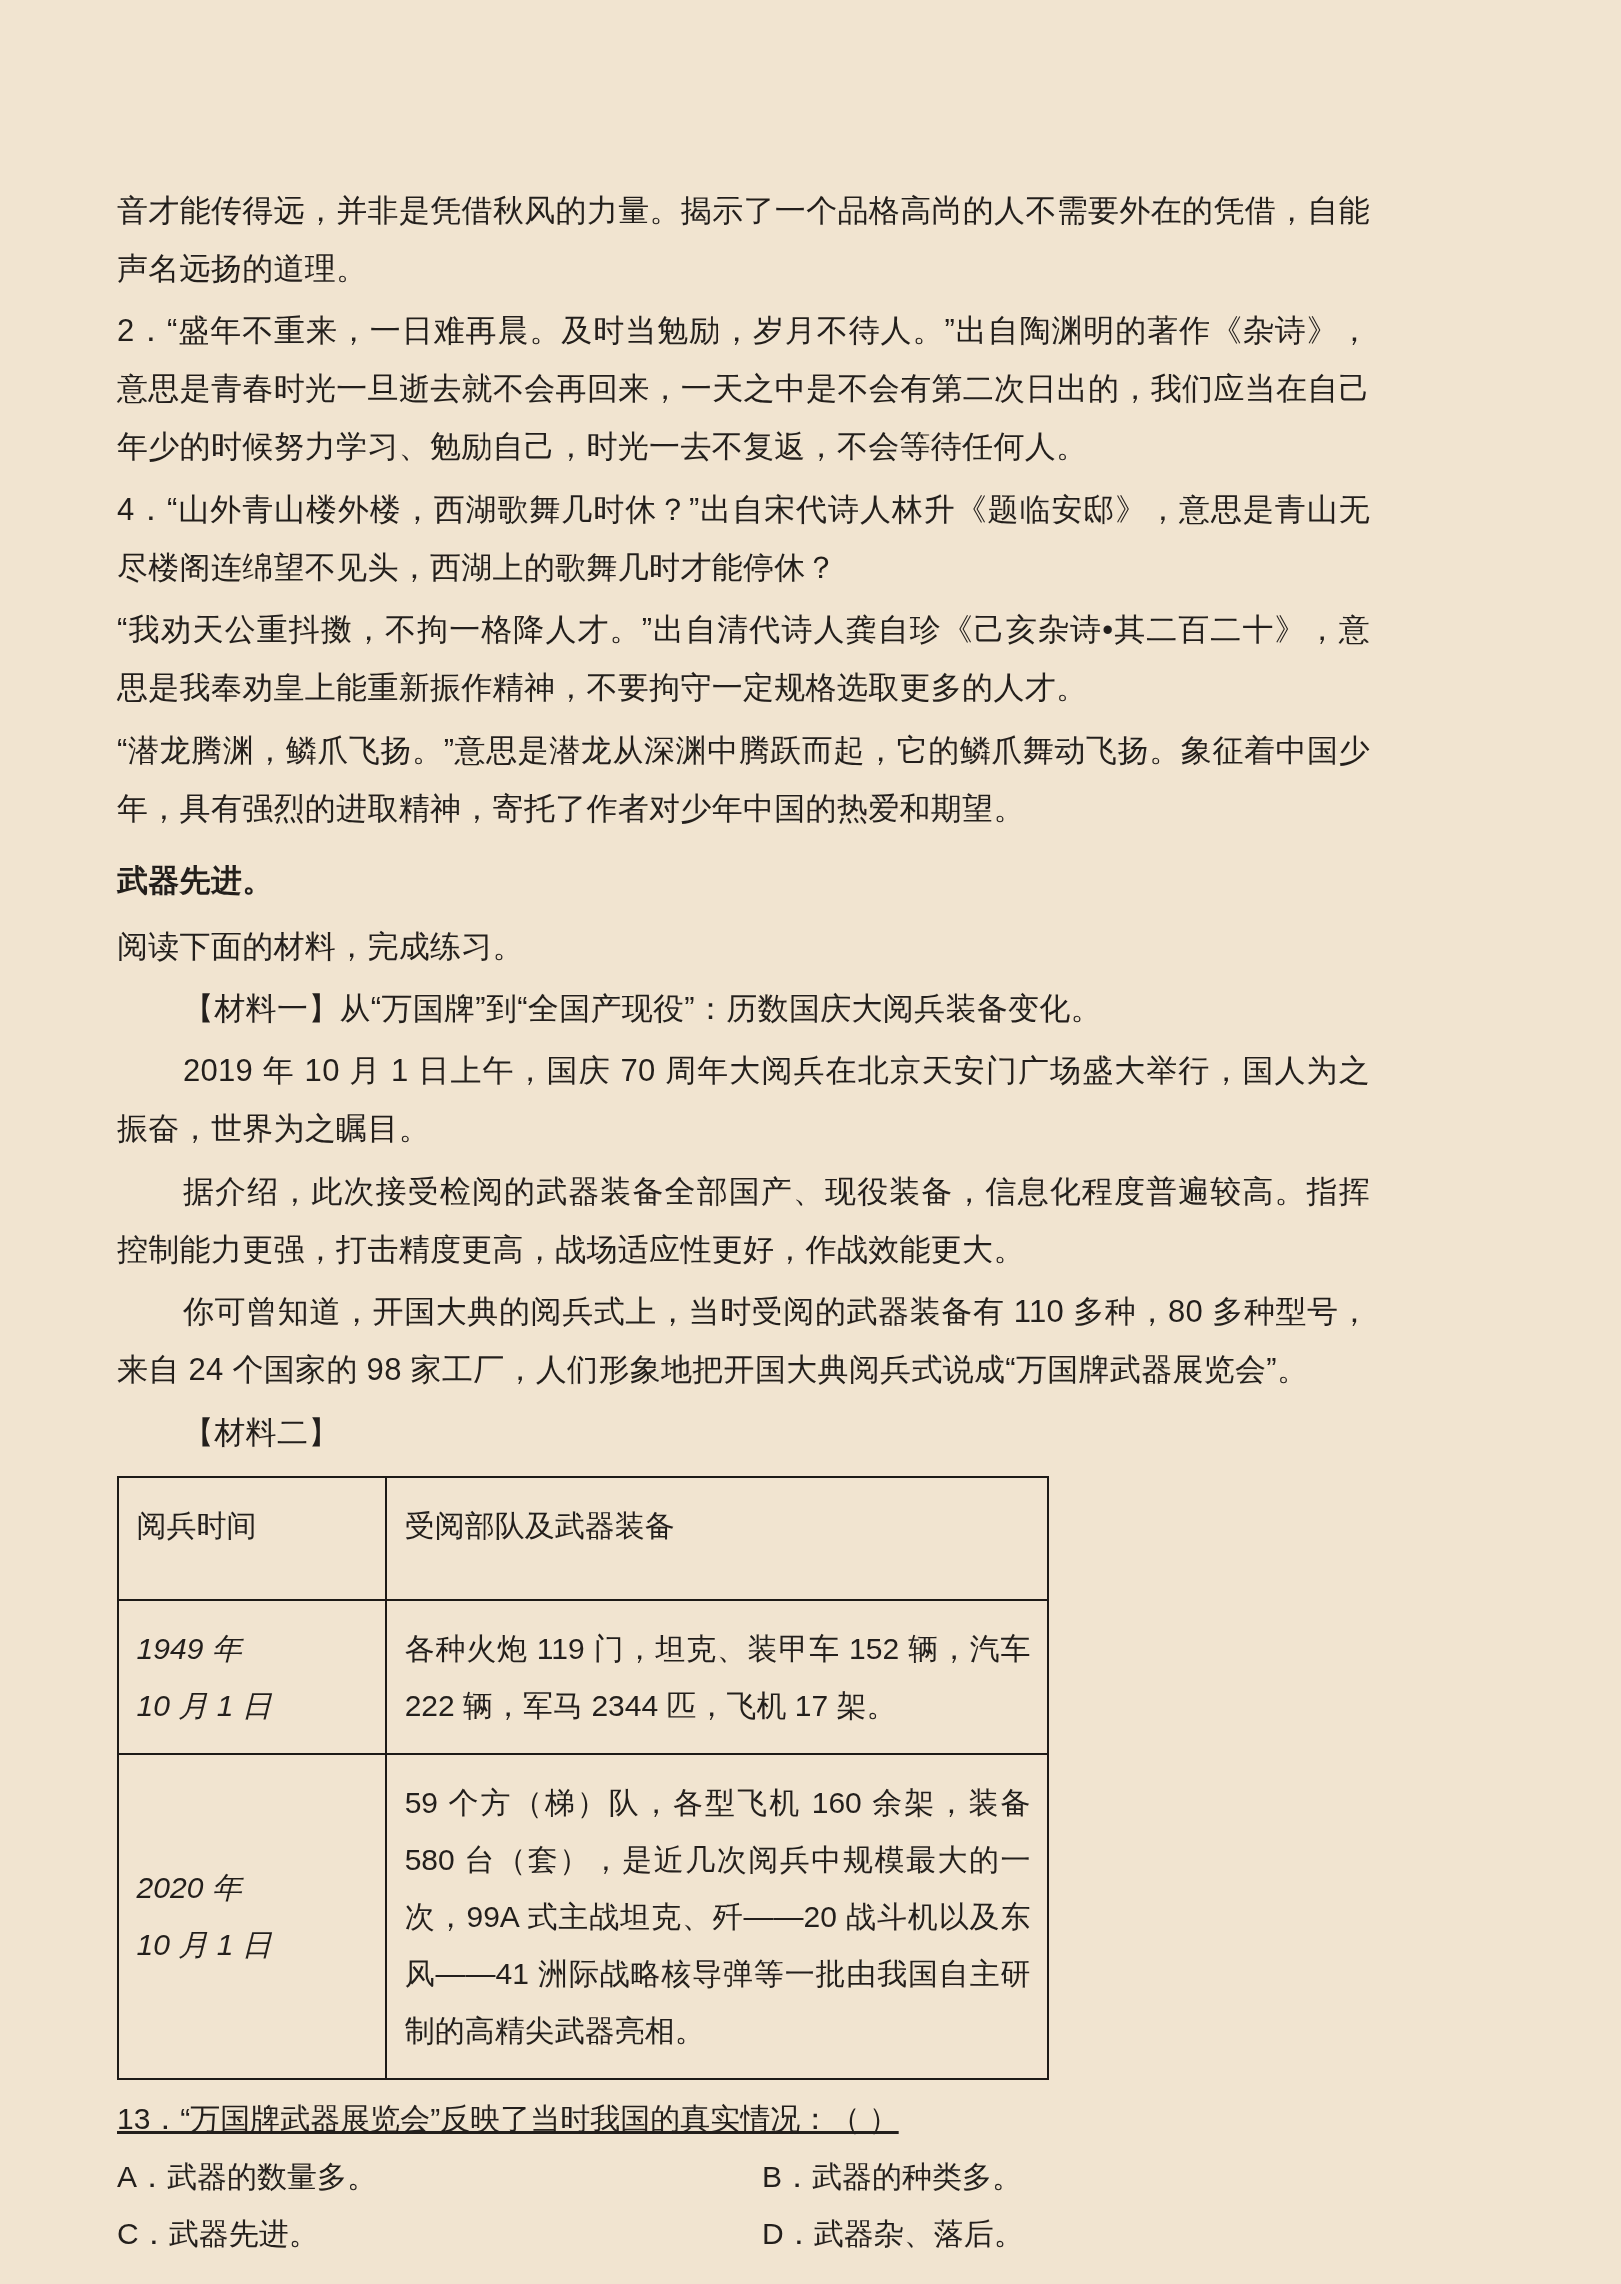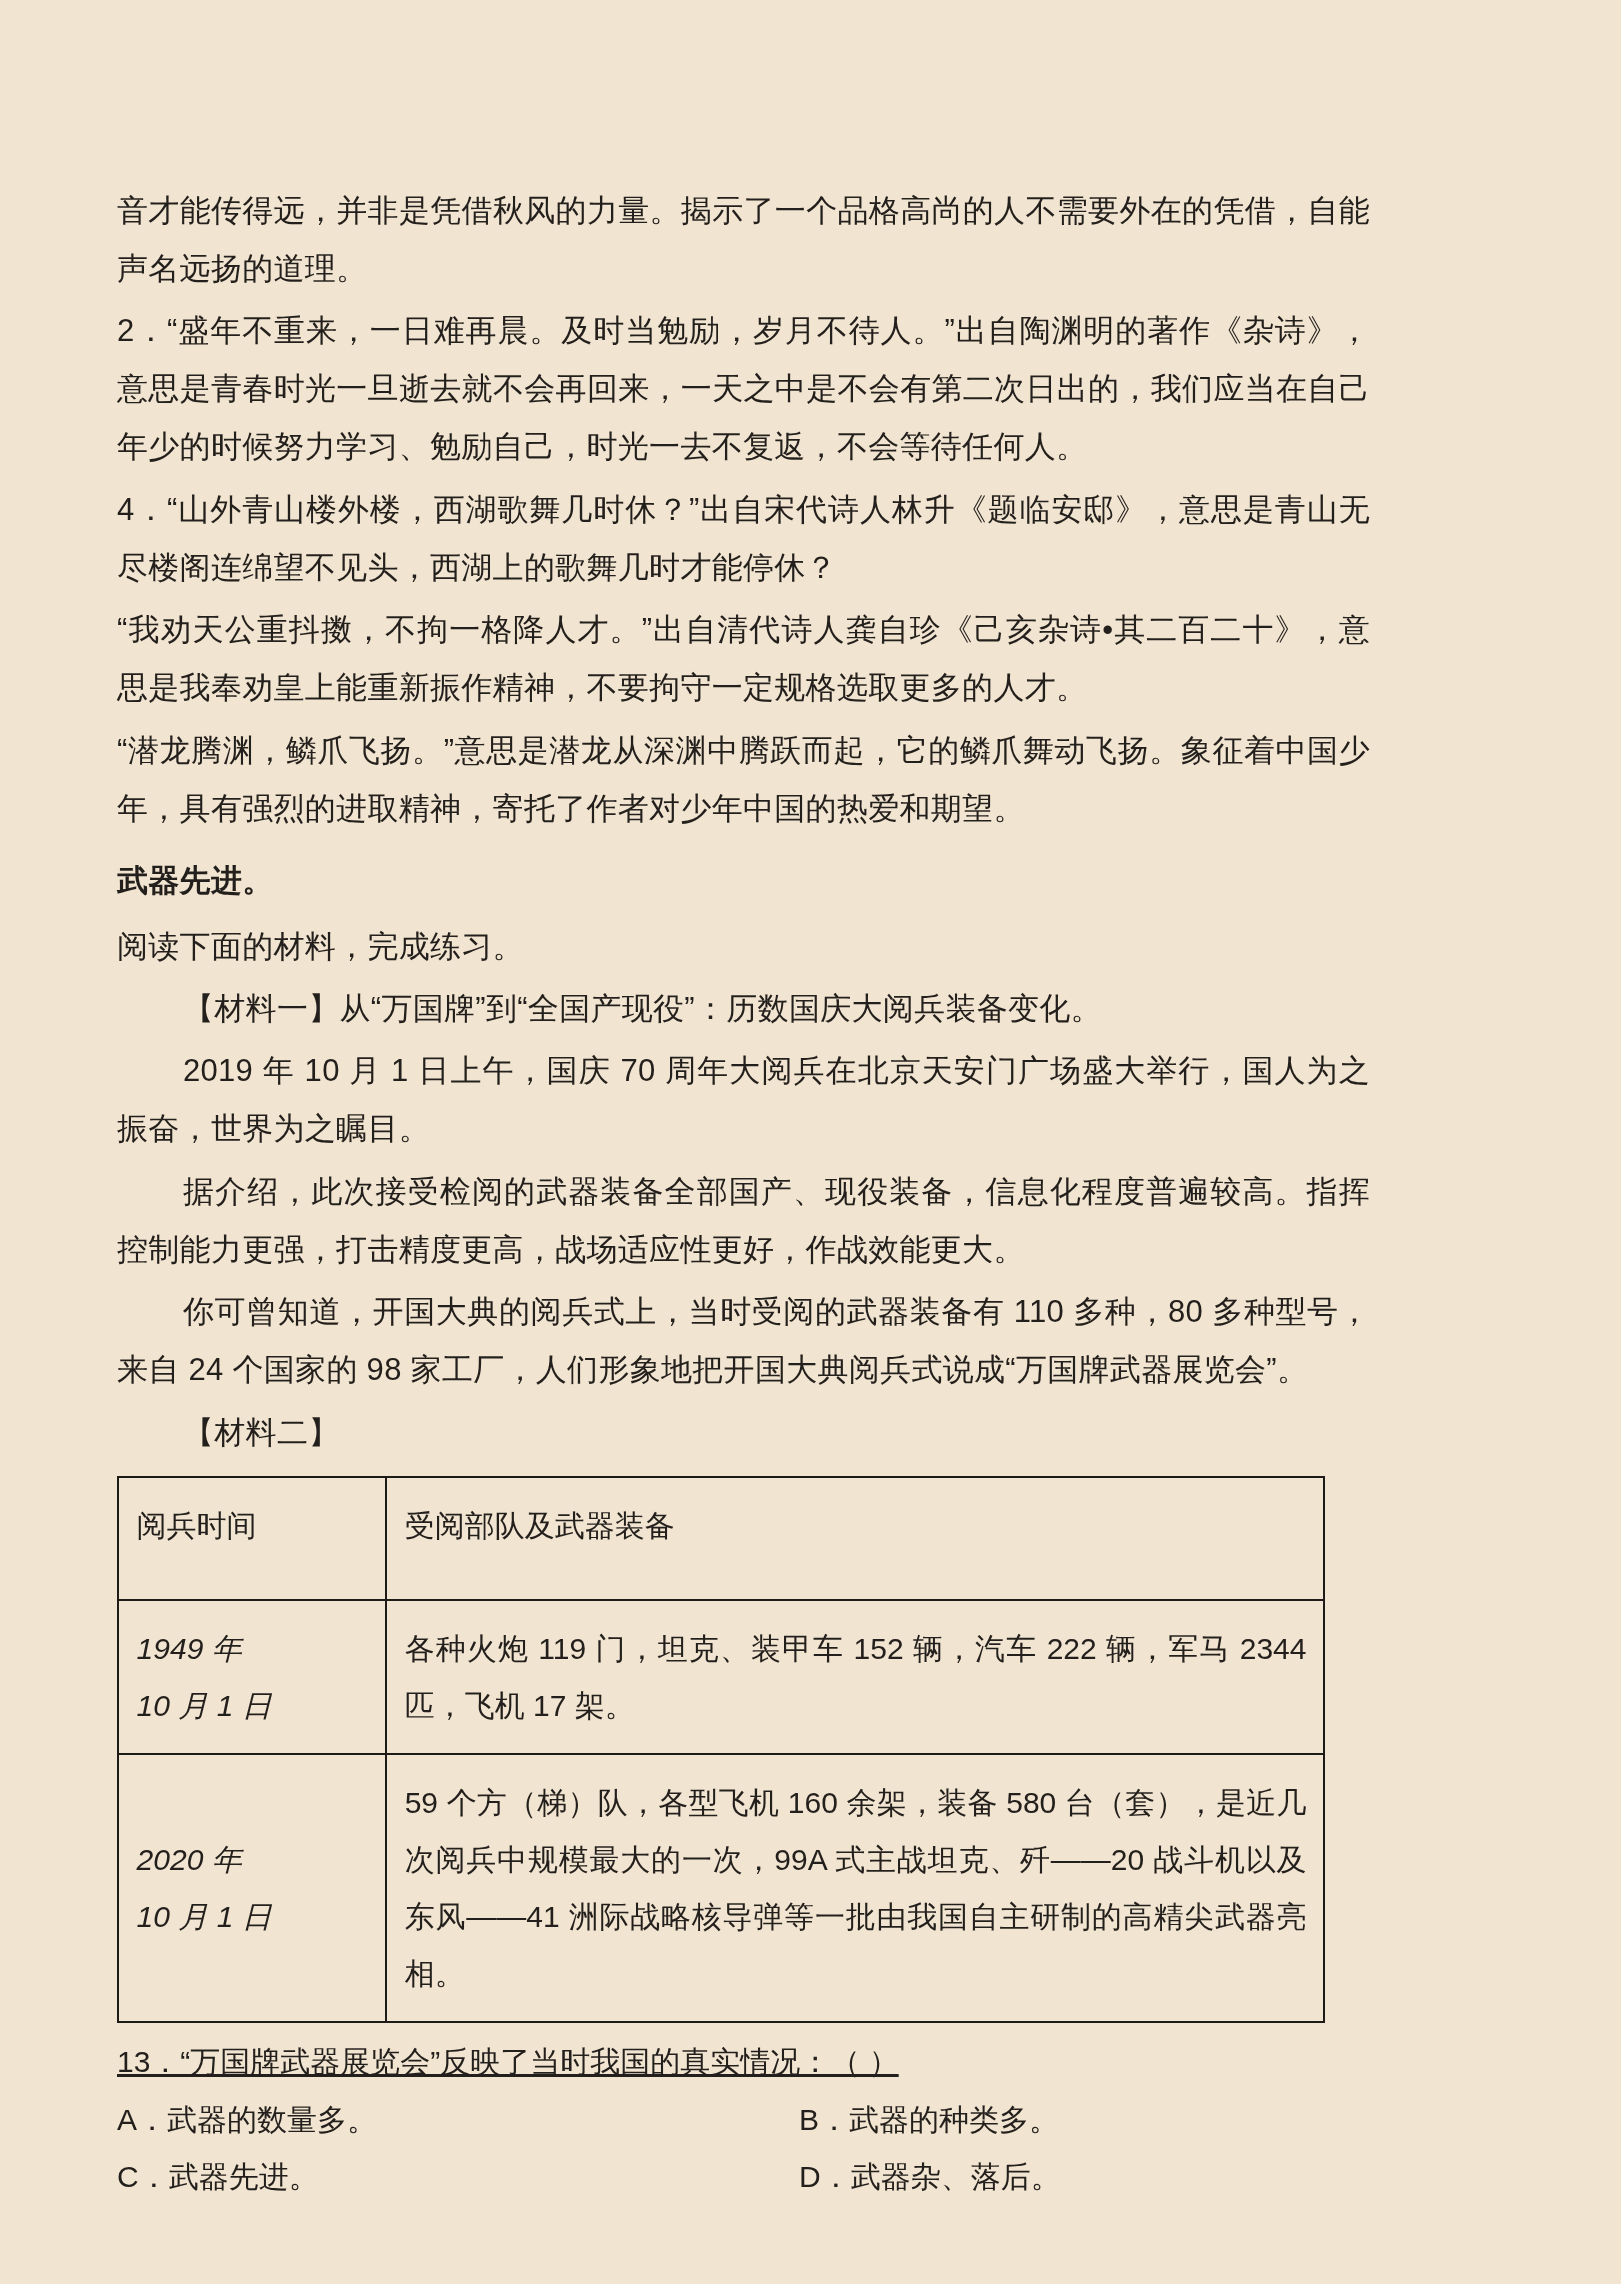--- a/index.html
+++ b/index.html
@@ -34,21 +34,21 @@
   }
   .para.heading {
     font-weight: bold;
     margin-top: 14.3px;
     margin-bottom: 7.7px;
   }
 
   
   .material-table {
     border-collapse: collapse;
-    width: 1208px;
+    width: 932px;
     margin: 14.3px 0 11px 0;
     table-layout: fixed;
   }
   .material-table td {
     border: 2.8px solid #1d1a17;
     padding: 19px 16.5px 19px 17.6px;
     font-size: 30px;
     line-height: 57px;
     vertical-align: top;
     text-align: justify;
@@ -76,21 +76,20 @@
     font-size: 30px;
     line-height: 55px;
     margin: 0 0 3.3px 0;
     text-decoration: underline;
   }
   .options-row {
     display: flex;
     font-size: 30px;
     line-height: 55px;
     margin: 0 0 2.2px 0;
-    gap: 37px;
   }
   .opt-left { width: 645px; flex: 0 0 645px; }
   .opt-right { flex: 1 1 auto; }
 </style>
 </head>
 <body>
 
 <div class="page">
 
   <p class="para">音才能传得远，并非是凭借秋风的力量。揭示了一个品格高尚的人不需要外在的凭借，自能声名远扬的道理。</p>

